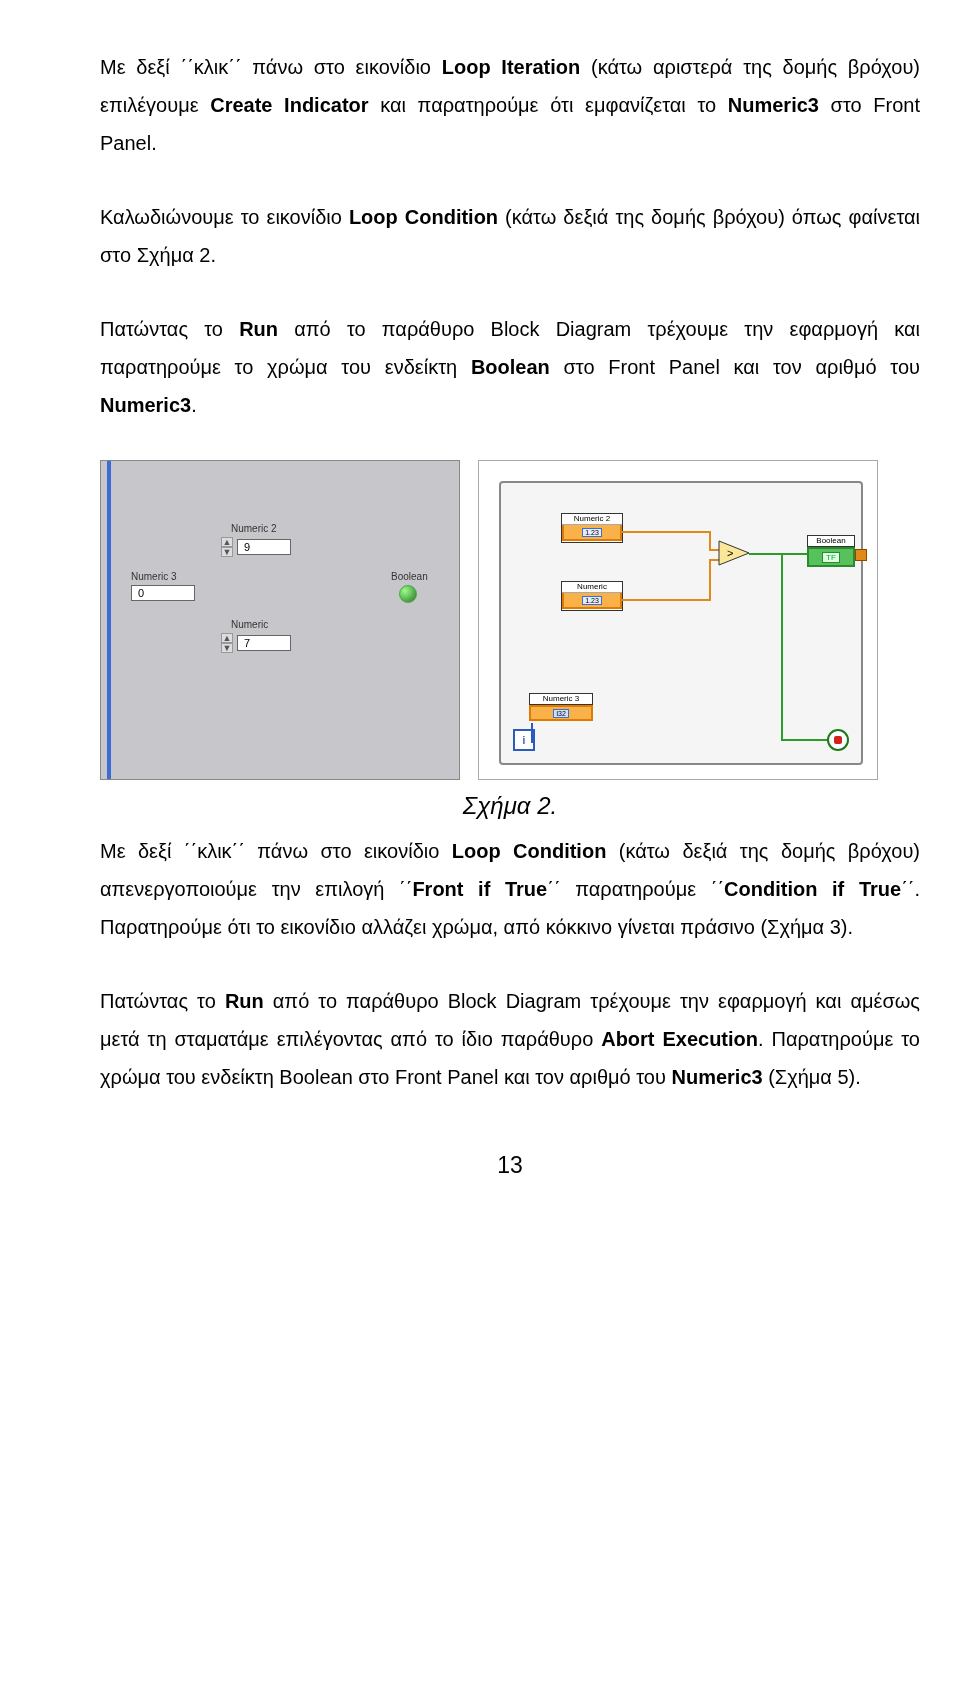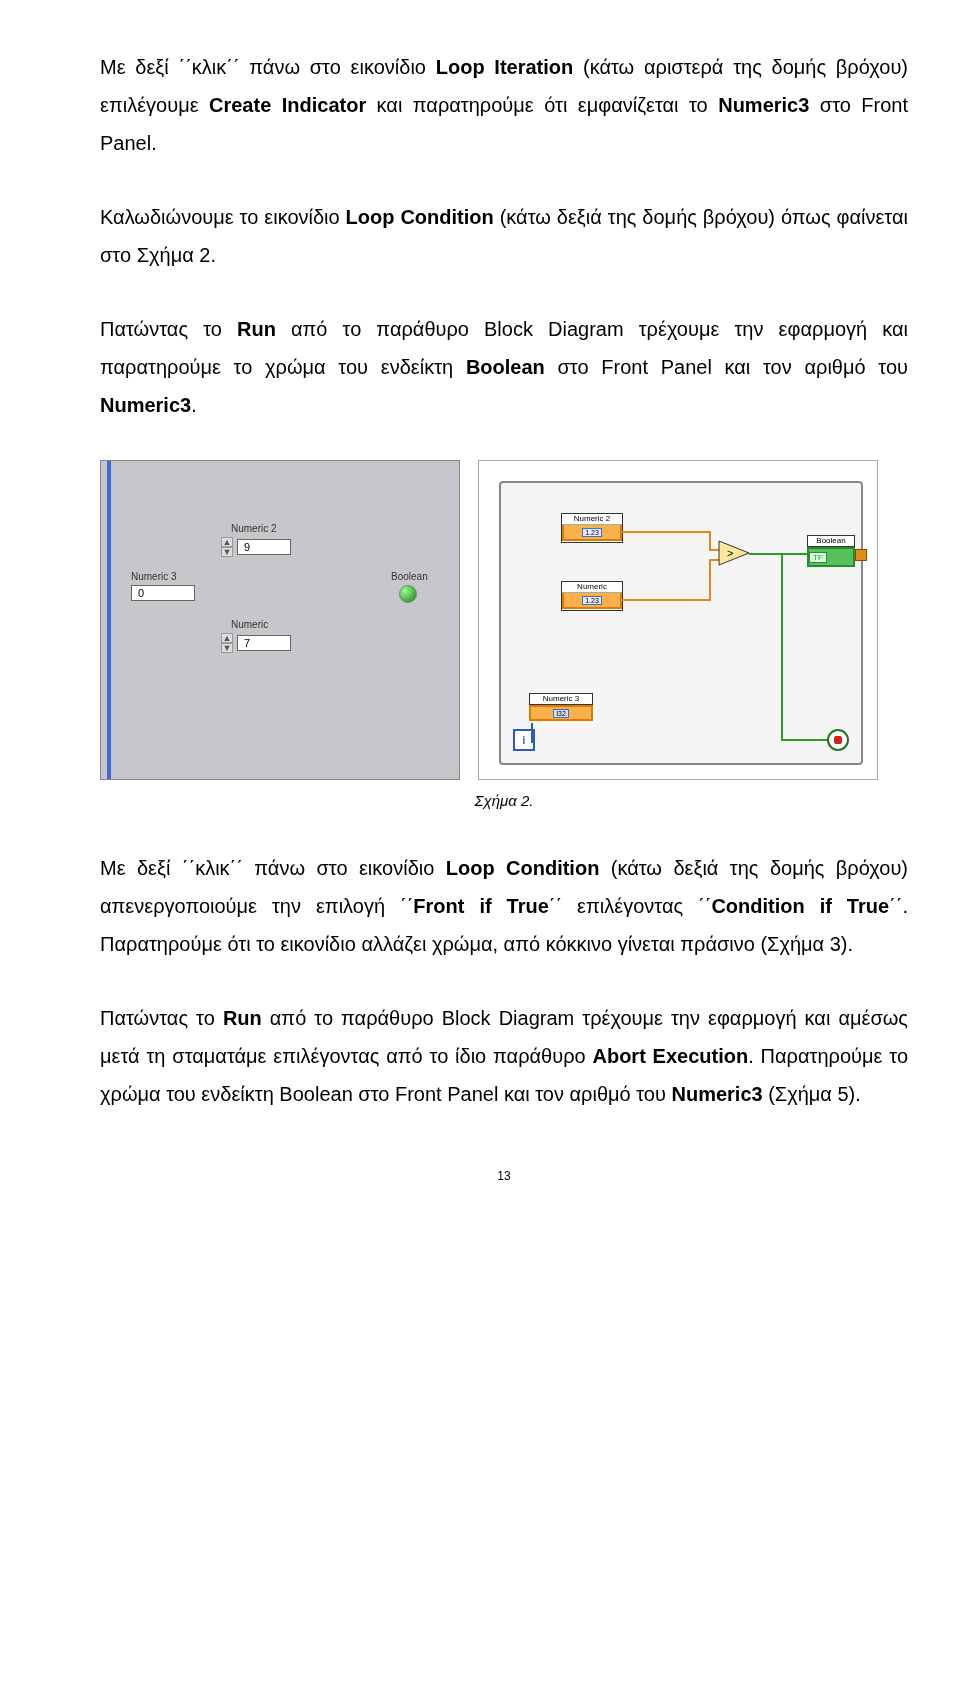--- a/index.html
+++ b/index.html
@@ -1,40 +1,40 @@
 <!DOCTYPE html>
 <html><head>
 <meta charset="utf-8">
 <style>
   html,body{margin:0;padding:0;background:#fff;font-family:Arial,Helvetica,sans-serif;color:#000}
-  .page{width:960px;margin:0 auto;padding:48px 52px 40px 100px;box-sizing:border-box}
+  .page{width:960px;margin:0 auto;padding:48px 40px 40px 100px;box-sizing:border-box}
   .para{font-size:20px;line-height:1.9;text-align:justify;margin:0 0 36px 0}
   .para b{font-weight:bold}
-  .caption{font-size:15px;text-align:center;margin:12px 0 40px 0;font-style:italic}
-  .pagenum{text-align:center;font-size:12px;margin-top:56px}
+  .caption{font-size:24px;text-align:center;margin:12px 0 12px 0;font-style:italic}
+  .pagenum{text-align:center;font-size:23px;margin-top:56px}
   
   .figrow{display:flex;gap:18px;align-items:flex-start;margin:8px 0 8px 0}
   .figL{width:360px;height:320px;background:linear-gradient(#c7c7cb,#c7c7cb);position:relative;border:1px solid #888;box-sizing:border-box}
   .figL .vbar{position:absolute;left:6px;top:0;bottom:0;width:4px;background:#3a6bd6}
   .lvlabel{position:absolute;font-size:10px;color:#333;background:rgba(255,255,255,.0)}
   .ctrl{position:absolute;display:flex;align-items:center;gap:4px}
   .ctrl .arrows{display:flex;flex-direction:column}
   .ctrl .arrows span{font-size:9px;line-height:8px;color:#555;background:#ddd;border:1px solid #999;width:10px;text-align:center}
   .ctrl .field{background:#fff;border:1px solid #666;font-size:11px;padding:1px 6px;min-width:40px}
   .led{position:absolute;width:16px;height:16px;border-radius:50%;background:radial-gradient(circle at 30% 30%,#9f8,#2a702a);border:1px solid #4a4}
   .figR{width:400px;height:320px;background:#fff;position:relative;border:1px solid #aaa;box-sizing:border-box}
   .while{position:absolute;left:20px;top:20px;width:360px;height:280px;border:2px solid #888;background:#f5f5f5;border-radius:4px}
   .node{position:absolute;border:1px solid #333}
   .numnode{width:60px;height:28px;background:#fff}
   .numnode .top{background:#fff;font-size:8px;text-align:center;border-bottom:1px solid #aaa;line-height:10px}
   .numnode .bot{background:#f9b24a;height:16px;display:flex;align-items:center;justify-content:center;font-size:8px;border:2px solid #e07b00;border-top:none;box-sizing:border-box}
   .smbox{font-size:7px;border:1px solid #3b6dd4;background:#e6ecff;padding:0 2px}
   .bool{position:absolute;width:48px;height:28px}
   .bool .top{background:#fff;border:1px solid #333;font-size:8px;text-align:center;line-height:10px}
-  .bool .bot{background:#57c15c;border:2px solid #2a8a2f;height:16px;display:flex;align-items:center;justify-content:flex-start;font-size:8px;color:#0a4}
+  .bool .bot{background:#57c15c;border:2px solid #2a8a2f;height:16px;display:flex;align-items:center;justify-content:center;font-size:8px;color:#0a4}
   .cmp{position:absolute;width:30px;height:24px}
   .cmp svg{overflow:visible}
   .wire{position:absolute;background:#e08a1a;height:2px}
   .wireV{position:absolute;background:#e08a1a;width:2px}
   .iter{position:absolute;left:12px;bottom:12px;width:18px;height:18px;border:2px solid #2b5bbd;background:#fff;display:flex;align-items:center;justify-content:center;font-size:10px;font-weight:bold;color:#2b5bbd}
   .stop{position:absolute;right:12px;bottom:12px;width:18px;height:18px;border:2px solid #1a781a;border-radius:50%;background:#fff;display:flex;align-items:center;justify-content:center}
   .stop .dot{width:8px;height:8px;background:#d1231e;border-radius:2px}
   .n3out{position:absolute;left:28px;bottom:42px;width:64px;height:28px}
   .n3out .top{background:#fff;border:1px solid #333;font-size:8px;text-align:center;line-height:10px}
   .n3out .bot{background:#f9b24a;border:2px solid #e07b00;height:16px;display:flex;align-items:center;justify-content:center;font-size:8px;box-sizing:border-box}
@@ -148,21 +148,21 @@
       <div class="stop">
             <div class="dot"></div>
           </div>
     </div>
   </div>
 </div>
 
 <p class="caption">Σχήμα 2.</p>
 
 <p class="para">
-  <span>Με δεξί ΄΄κλικ΄΄ πάνω στο εικονίδιο </span><b>Loop Condition</b><span> (κάτω δεξιά της δομής βρόχου) απενεργοποιούμε την επιλογή ΄΄</span><b>Front if True</b><span>΄΄ επιλέγοντας ΄΄</span><b>Condition if True</b><span>΄΄. Παρατηρούμε ότι το εικονίδιο αλλάζει χρώμα, από κόκκινο γίνεται πράσινο (Σχήμα 3).</span>
+  <span>Με δεξί ΄΄κλικ΄΄ πάνω στο εικονίδιο </span><b>Loop Condition</b><span> (κάτω δεξιά της δομής βρόχου) απενεργοποιούμε την επιλογή ΄΄</span><b>Front if True</b><span>΄΄ παρατηρούμε ΄΄</span><b>Condition if True</b><span>΄΄. Παρατηρούμε ότι το εικονίδιο αλλάζει χρώμα, από κόκκινο γίνεται πράσινο (Σχήμα 3).</span>
 </p>
 
 <p class="para">
   <span>Πατώντας το </span><b>Run</b><span> από το παράθυρο Block Diagram τρέχουμε την εφαρμογή και αμέσως μετά τη σταματάμε επιλέγοντας από το ίδιο παράθυρο </span><b>Abort Execution</b><span>. Παρατηρούμε το χρώμα του ενδείκτη Boolean στο Front Panel και τον αριθμό του </span><b>Numeric3</b><span> (Σχήμα 5).</span>
 </p>
 
 <div class="pagenum">13</div>
 
 </div>
 

